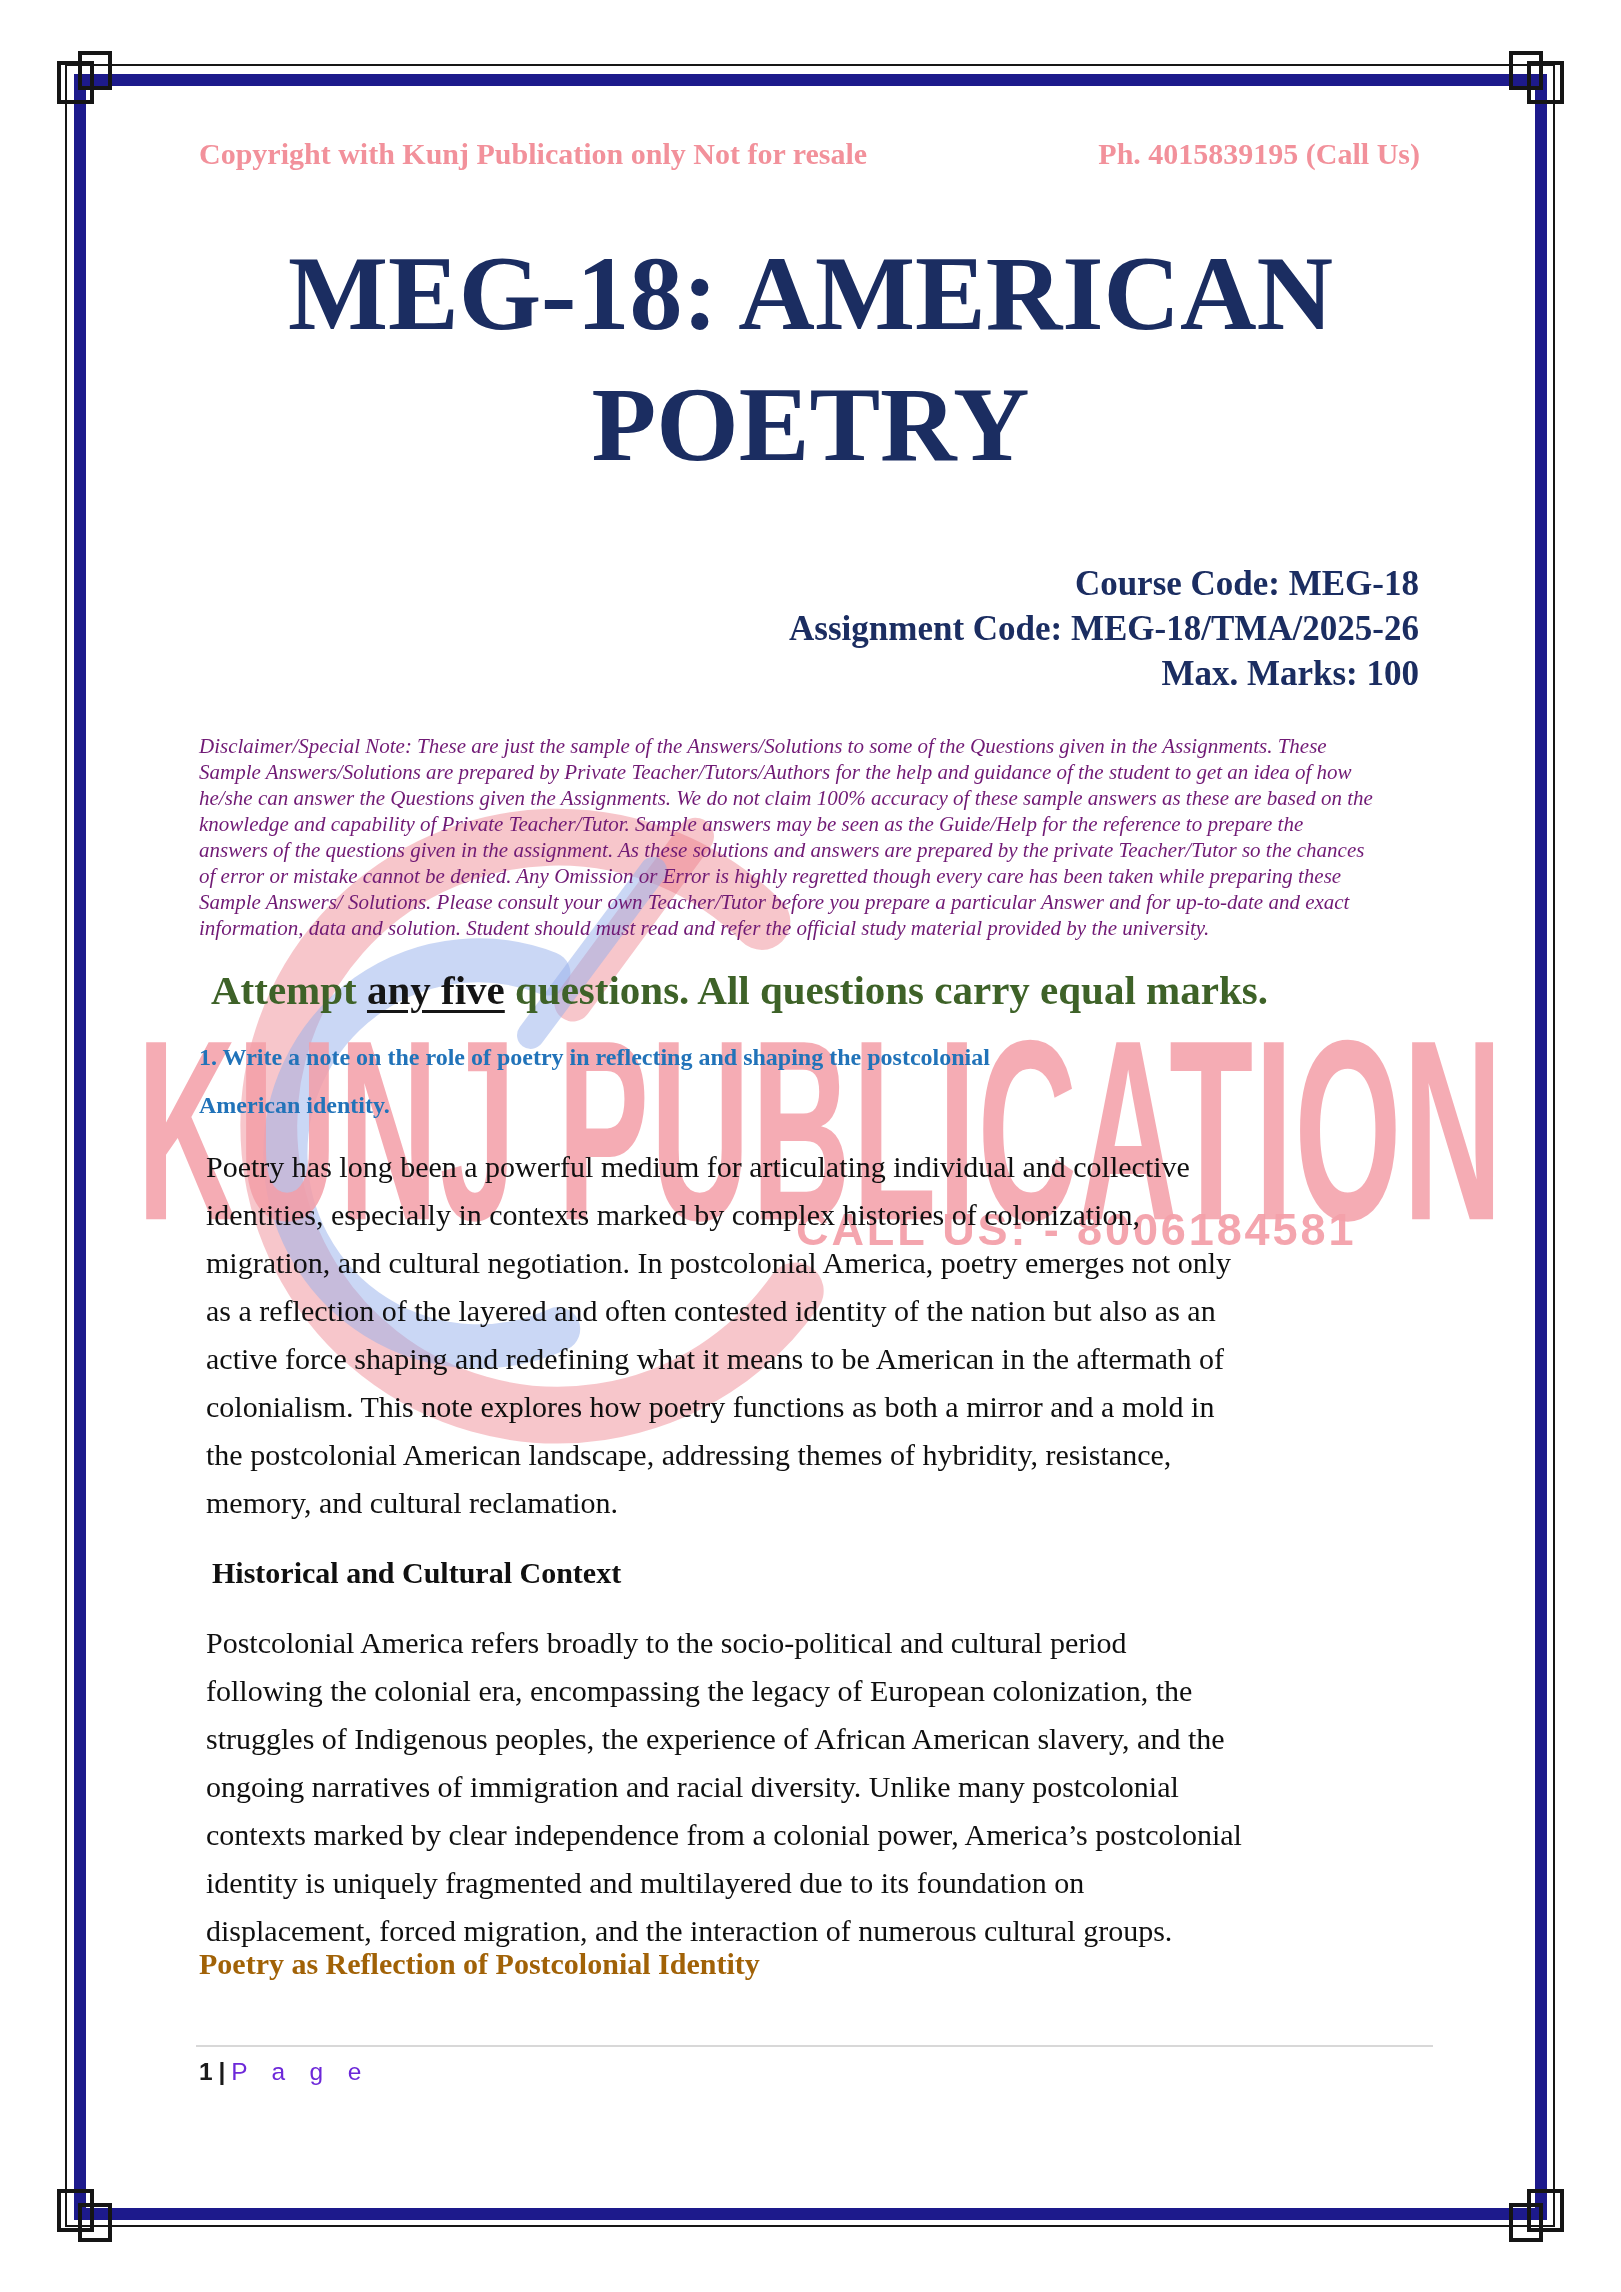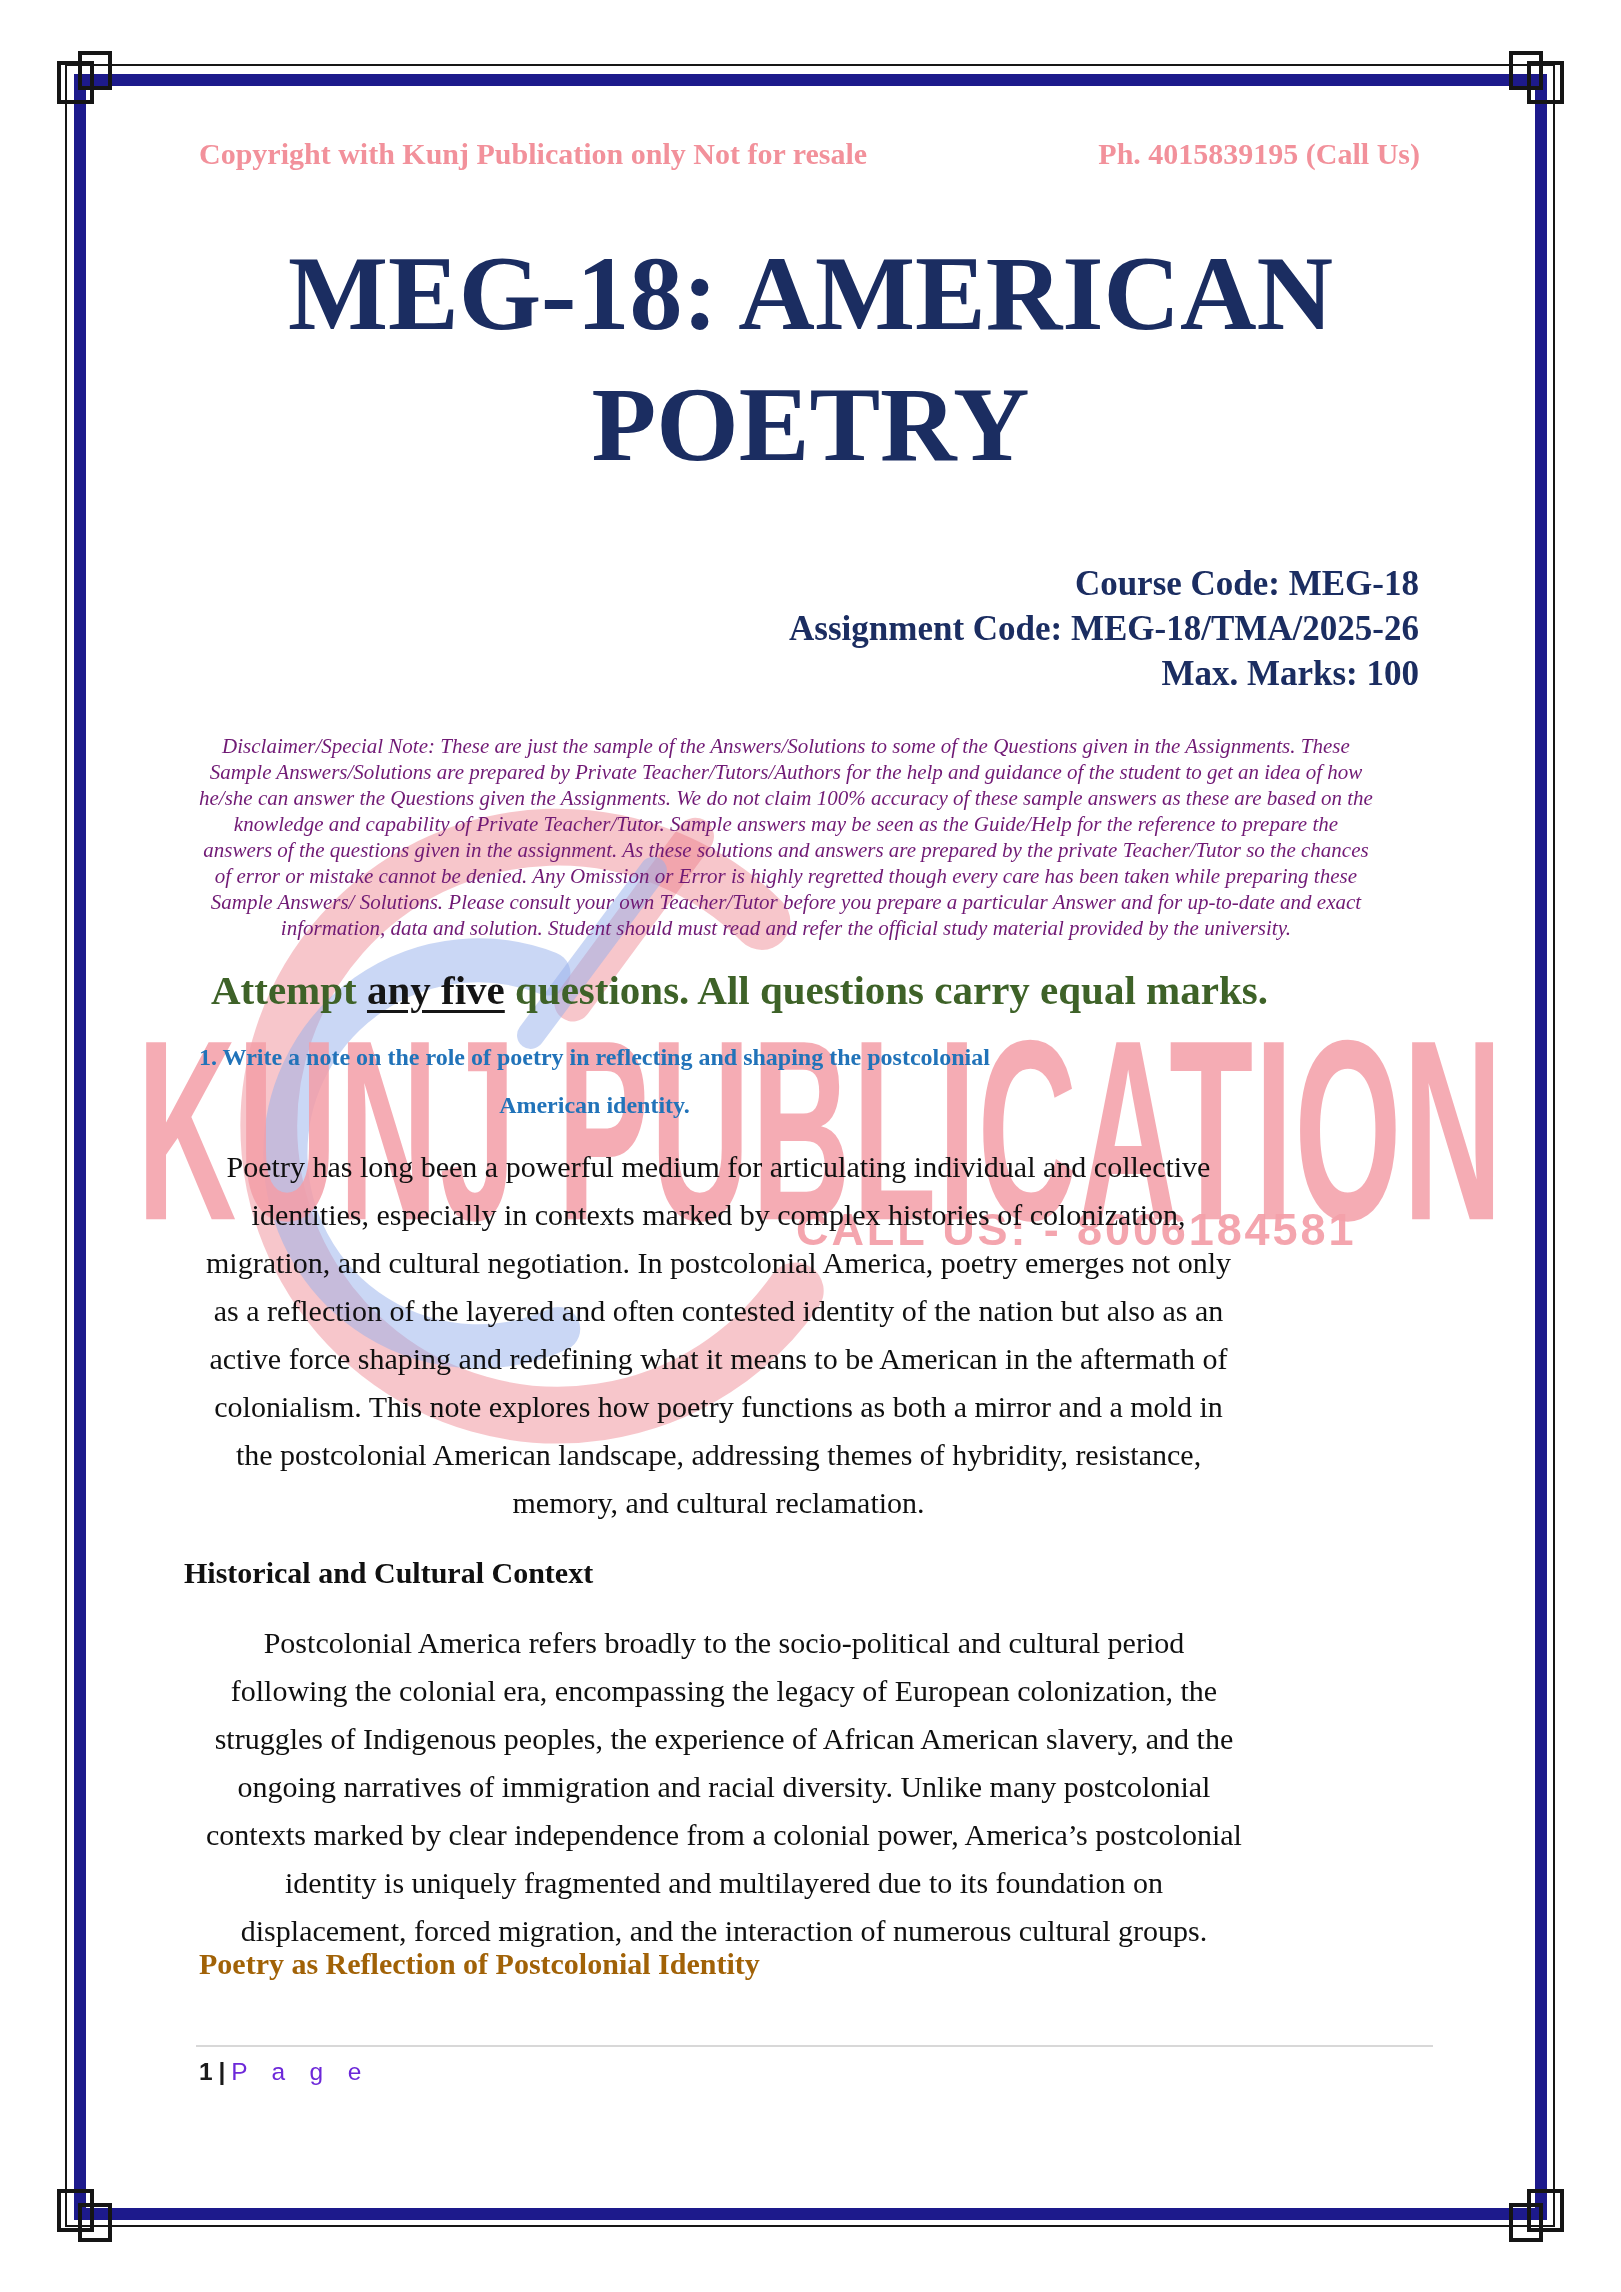--- a/index.html
+++ b/index.html
@@ -1,20 +1,20 @@
 <!DOCTYPE html>
 <html><head>
 <meta charset="utf-8">
 <style>
   html,body{margin:0;padding:0;}
   body{
     width:1621px;height:2293px;position:relative;background:#ffffff;
     font-family:"Liberation Serif", serif;overflow:hidden;
   }
-  .abs{position:absolute;text-align:center;}
+  .abs{position:absolute;}
   .pre{white-space:pre;}
 
   
   .border-thin{position:absolute;top:64px;left:65px;right:66px;bottom:66px;border:2px solid #161616;pointer-events:none;}
   .border-navy{position:absolute;top:74px;left:74px;right:74px;bottom:73px;border:12.7px solid #1d1a8c;pointer-events:none;}
   .corner{position:absolute;width:78px;height:78px;pointer-events:none;}
   .corner .sq{position:absolute;border:4.9px solid #151515;background:transparent;}
   .corner .sqA{left:5.9px;top:11.8px;width:29px;height:35px;}
   .corner .sqB{left:27.4px;top:2px;width:25.5px;height:31px;}
   .corner.tl{left:51px;top:49px;}
@@ -51,21 +51,21 @@
     line-height:45px;color:#1b2d61;
   }
   .disclaimer{
     left:199px;top:733px;font-style:italic;font-size:21px;line-height:26px;color:#701a75;
   }
   .instruction{left:211px;top:966px;font-weight:bold;font-size:41px;color:#3e6228;}
   .instruction .ul{color:#151515;text-decoration:underline;text-decoration-thickness:2.9px;text-underline-offset:5.9px;}
   .question{left:199px;top:1033px;font-weight:bold;font-size:24px;line-height:48px;color:#2173b9;}
   .para{left:199px;top:0;font-size:30px;line-height:48px;color:#101010;margin-left:7px;}
   .p1{top:1143px;}
-  .h1{left:184px;top:1556px;font-weight:bold;font-size:30px;color:#101010;}
+  .h1{left:212px;top:1556px;font-weight:bold;font-size:30px;color:#101010;}
   .p2{top:1619px;}
   .h2{left:199px;top:1947px;font-weight:bold;font-size:30px;color:#a16207;}
 
   
   .footer-rule{left:196px;top:2045px;width:1237px;height:2px;background:#d8d8d8;}
   .page-footer{
     left:199px;top:2058px;font-family:"Liberation Sans", sans-serif;font-size:24.5px;color:#1a1a1a;
   }
   .page-footer .num{font-weight:bold;}
   .page-footer .sep{font-weight:bold;margin:0 5.9px;}

